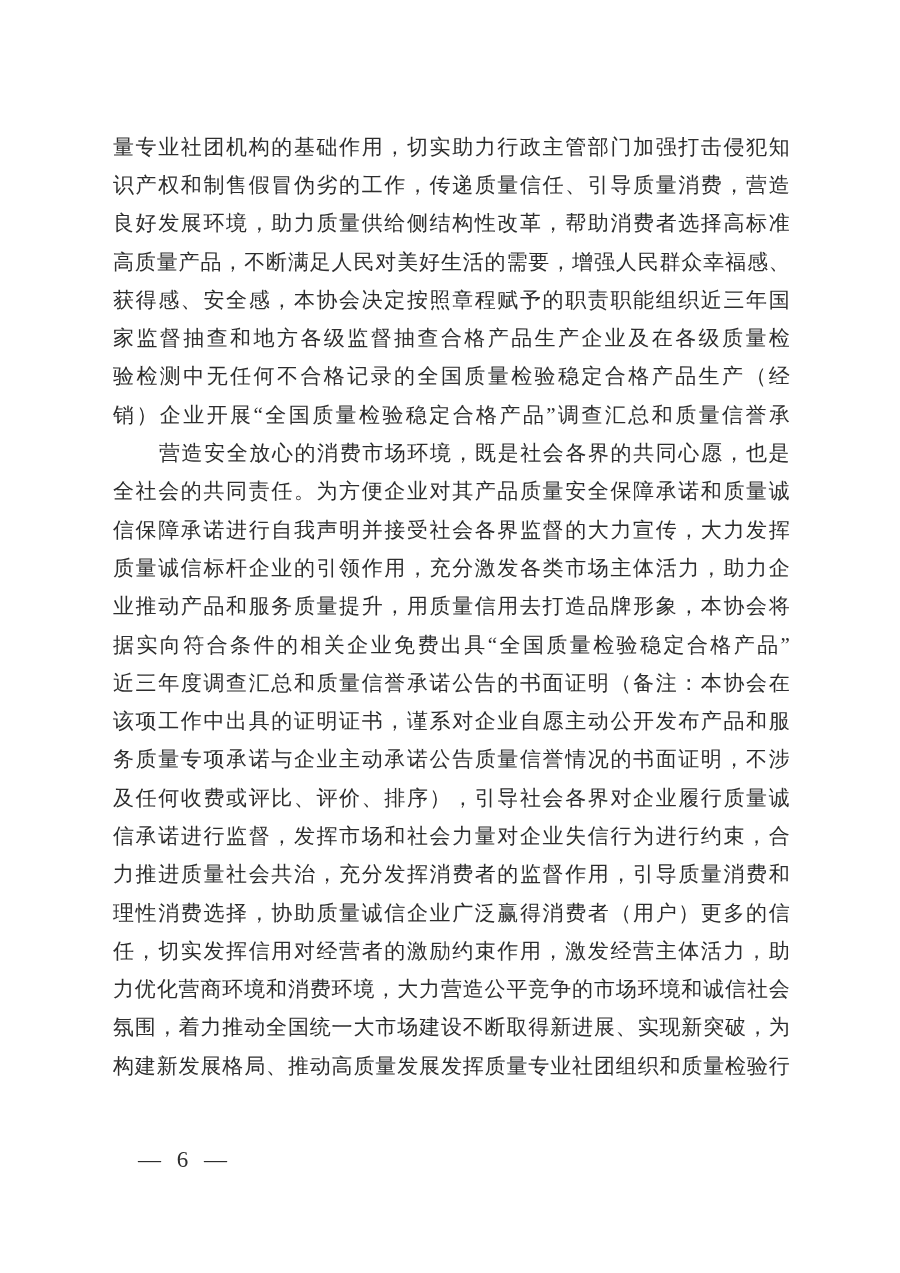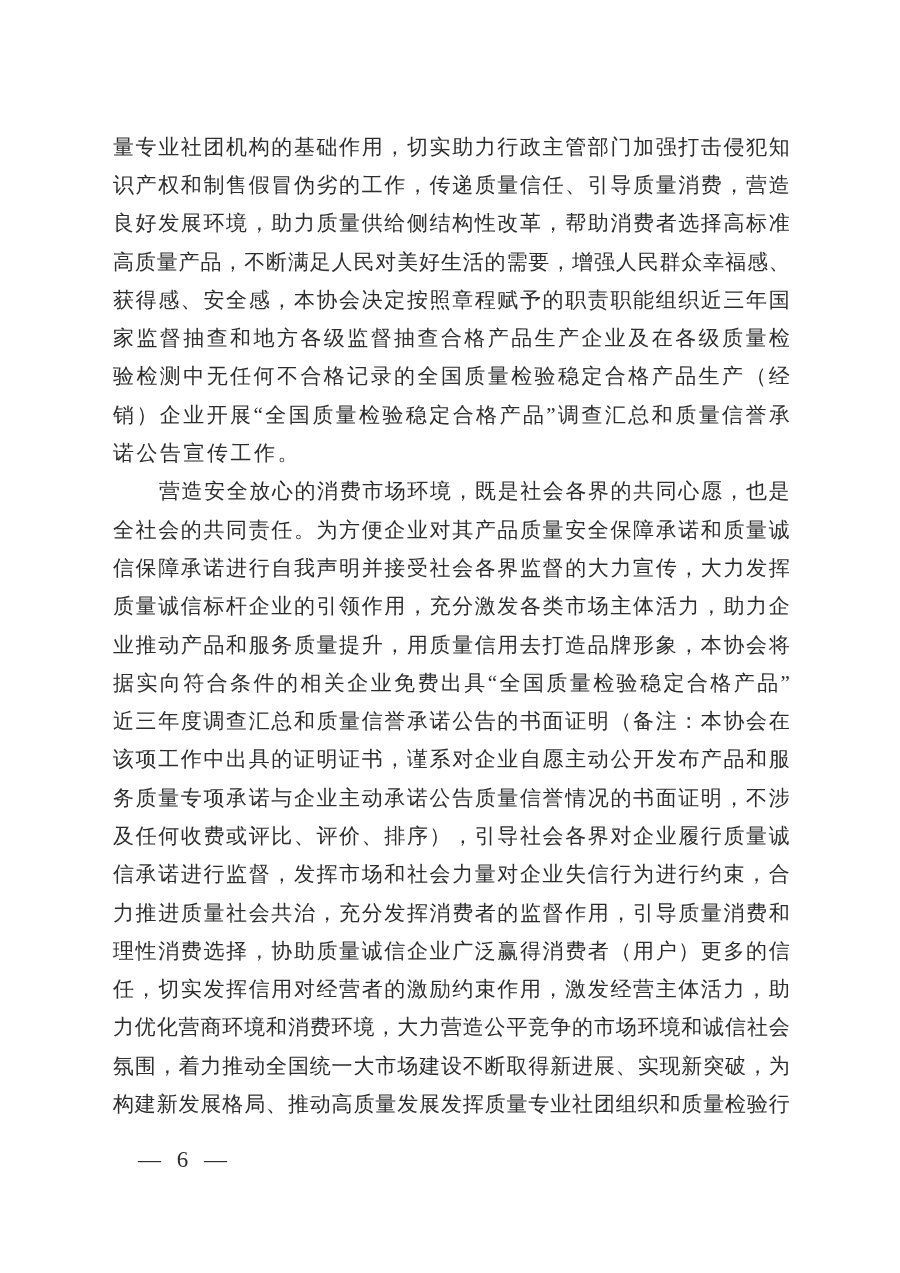--- a/index.html
+++ b/index.html
@@ -313,21 +313,20 @@
           <span>查</span>
           <span>汇</span>
           <span>总</span>
           <span>和</span>
           <span>质</span>
           <span>量</span>
           <span>信</span>
           <span>誉</span>
           <span>承</span>
         </div>
-        <div class="tline plain">诺公告宣传工作。</div>
       </div>
       <div class="paragraph">
         <div class="tline stretch indent">
           <span>营</span>
           <span>造</span>
           <span>安</span>
           <span>全</span>
           <span>放</span>
           <span>心</span>
           <span>的</span>

